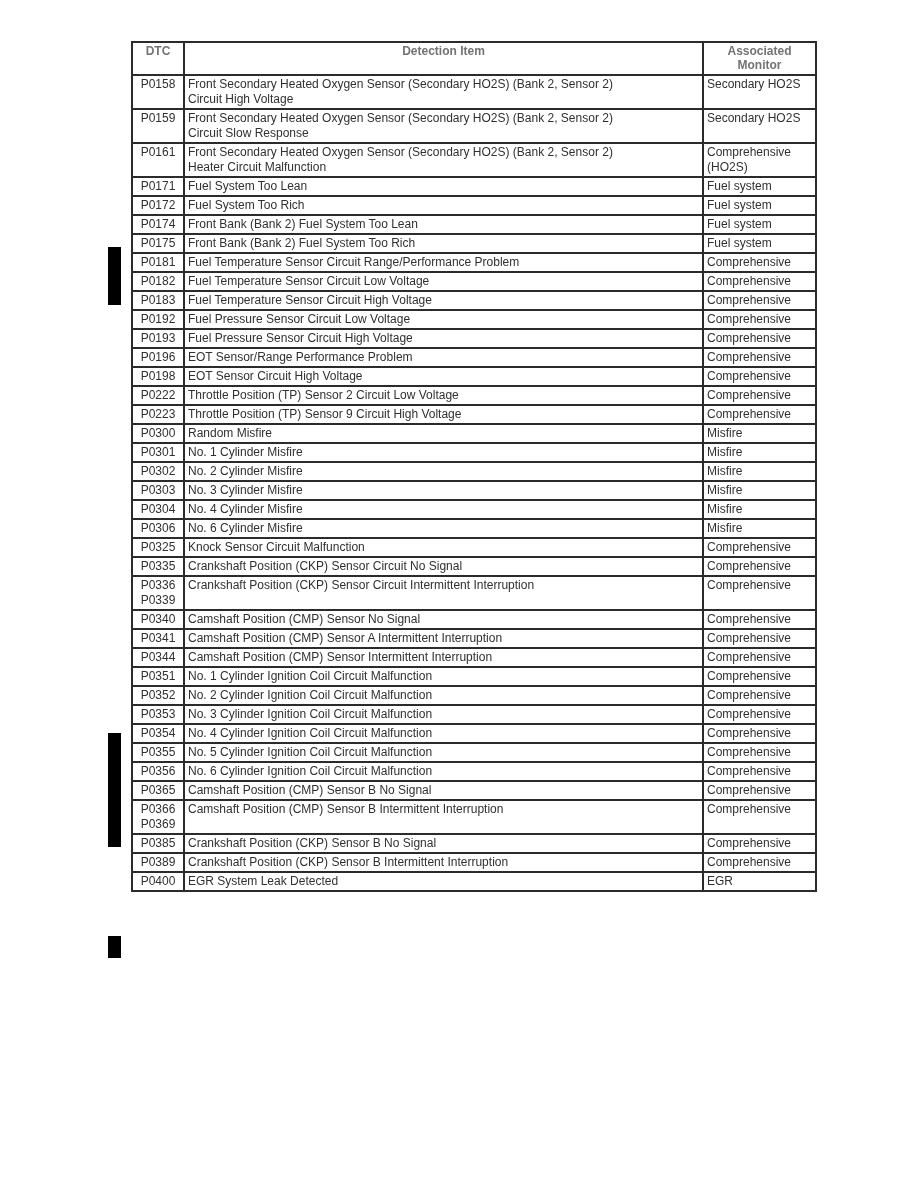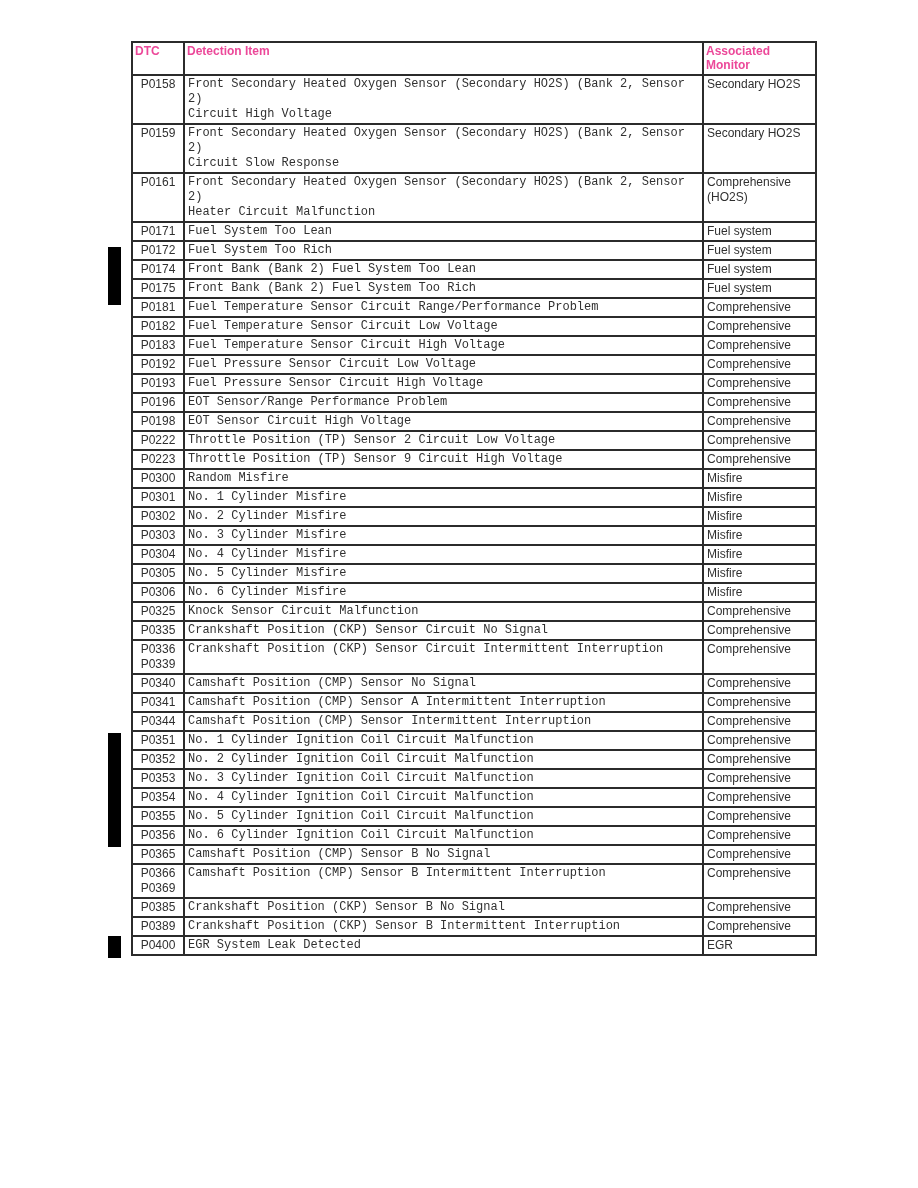--- a/index.html
+++ b/index.html
@@ -42,35 +42,34 @@
   table.dtc-table td {
     border: 2px solid #2b2b2b;
     font-size: 12px;
     color: #303030;
     vertical-align: top;
     white-space: pre-line;
     box-sizing: border-box;
   }
   table.dtc-table th {
     font-weight: bold;
-    text-align: left;
-    color: #ec4899;
+    text-align: center;
+    color: #737373;
     line-height: 13.5px;
     padding: 2px 2px;
   }
   table.dtc-table td {
     line-height: 15px;
     padding: 1px 3px 1px;
   }
   td.col-dtc { text-align: center; border-radius: 8px; }
   td.col-detection {
     text-align: left;
     padding-left: 8px;
     padding-right: 6px;
-    font-family: Liberation Mono, monospace;
   }
   td.col-monitor { text-align: left; }
 </style>
 </head>
 <body>
 
 <div class="page">
 
   <div class="change-bar bar-1"></div>
   <div class="change-bar bar-2"></div>
@@ -194,25 +193,20 @@
           <td class="col-dtc">P0303</td>
           <td class="col-detection">No. 3 Cylinder Misfire</td>
           <td class="col-monitor">Misfire</td>
         </tr>
         <tr>
           <td class="col-dtc">P0304</td>
           <td class="col-detection">No. 4 Cylinder Misfire</td>
           <td class="col-monitor">Misfire</td>
         </tr>
         <tr>
-          <td class="col-dtc">P0305</td>
-          <td class="col-detection">No. 5 Cylinder Misfire</td>
-          <td class="col-monitor">Misfire</td>
-        </tr>
-        <tr>
           <td class="col-dtc">P0306</td>
           <td class="col-detection">No. 6 Cylinder Misfire</td>
           <td class="col-monitor">Misfire</td>
         </tr>
         <tr>
           <td class="col-dtc">P0325</td>
           <td class="col-detection">Knock Sensor Circuit Malfunction</td>
           <td class="col-monitor">Comprehensive</td>
         </tr>
         <tr>

